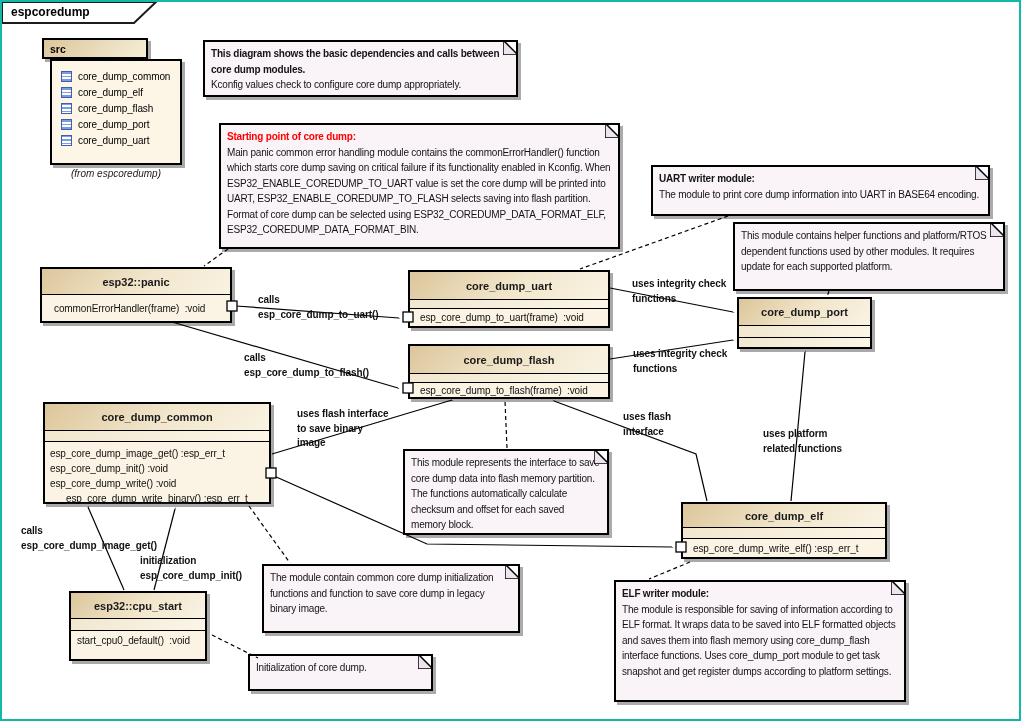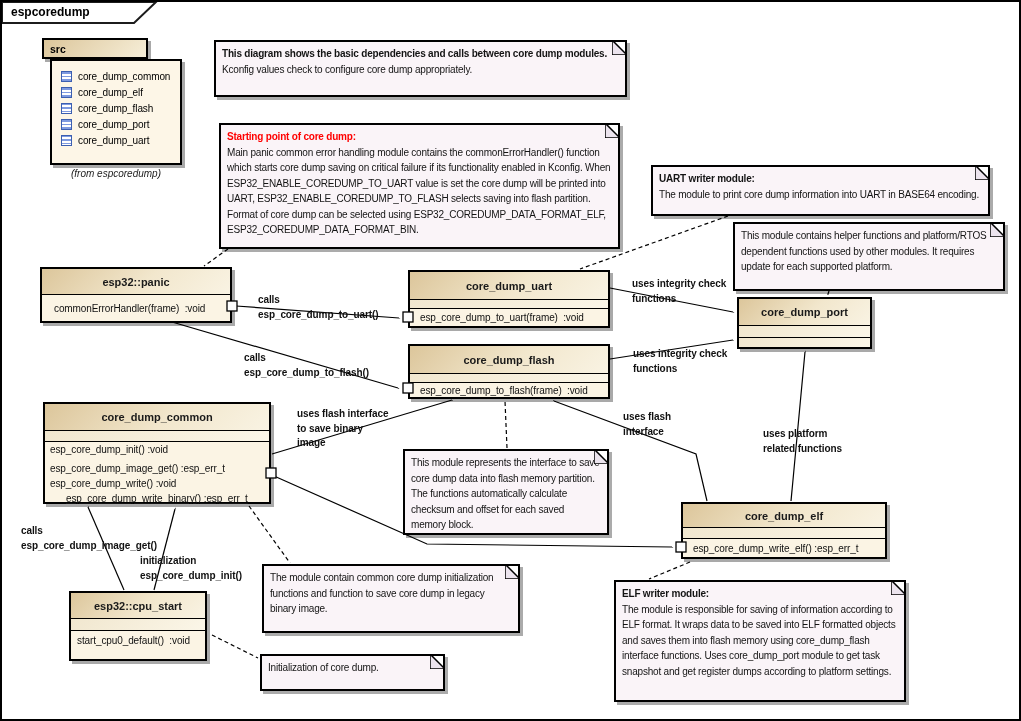--- a/index.html
+++ b/index.html
@@ -1,16 +1,16 @@
 <!DOCTYPE html>
 <html><head>
 <meta charset="utf-8">
 <style>
   html,body{margin:0;padding:0;background:#fff;}
-  #frame{position:relative;width:1021px;height:721px;box-sizing:border-box;border:2px solid #000000;
+  #frame{position:relative;width:1021px;height:721px;box-sizing:border-box;border:2px solid #14b8a6;
          background:#fff;font-family:"Liberation Sans",sans-serif;overflow:hidden;}
   
   .cls{position:absolute;background:#fbf4e4;border:2px solid #000;box-shadow:3px 3px 0 #a9a9a9;box-sizing:border-box;z-index:2;}
   .cls-head{background:linear-gradient(135deg,#dcc69b 0%,#f2e7cd 55%,#f9f3e3 100%);border-bottom:1px solid #000;
             font-weight:bold;font-size:11px;display:flex;align-items:center;justify-content:center;color:#1a1a1a;}
   .cls-empty{border-bottom:1px solid #000;background:linear-gradient(135deg,#f1e7cf,#fbf6e8);}
   .cls-m{font-size:10px;color:#111;display:flex;align-items:center;white-space:pre;padding-left:10px;letter-spacing:-0.1px;}
   .cls-m.u{text-decoration:underline;}
   
   .note{position:absolute;background:#faf4f8;border:2px solid #000;box-shadow:3px 3px 0 #ababab;
@@ -98,21 +98,21 @@
         <span class="pkg-icon"></span>
         <span>core_dump_port</span>
       </div>
     <div class="pkg-row">
         <span class="pkg-icon"></span>
         <span>core_dump_uart</span>
       </div>
   </div>
   <div class="from-label">(from espcoredump)</div>
 
-  <div class="note" style="left:212px;top:38px;width:413px;height:57px;">
+  <div class="note" style="left:201px;top:38px;width:315px;height:57px;">
     <svg class="note-fold" viewBox="0 0 15 15">
         <path d="M0,0 L15,0 L15,15 Z" fill="#ffffff"></path>
         <path d="M0,0 L15,15 L0,15 Z" fill="#ece4ee" stroke="#000" stroke-width="1.5"></path>
       </svg>
     <span class="note-title">This diagram shows the basic dependencies and calls between core dump modules.</span><br>
     <span>Kconfig values check to configure core dump appropriately.</span>
   </div>
 
   <div class="note" style="left:217px;top:121px;width:401px;height:126px;">
     <svg class="note-fold" viewBox="0 0 15 15">
@@ -149,21 +149,21 @@
   </div>
 
   <div class="note" style="left:260px;top:562px;width:258px;height:69px;">
     <svg class="note-fold" viewBox="0 0 15 15">
         <path d="M0,0 L15,0 L15,15 Z" fill="#ffffff"></path>
         <path d="M0,0 L15,15 L0,15 Z" fill="#ece4ee" stroke="#000" stroke-width="1.5"></path>
       </svg>
     <span>The module contain common core dump initialization functions and function to save core dump in legacy binary image.</span>
   </div>
 
-  <div class="note" style="left:258px;top:652px;width:185px;height:37px;">
+  <div class="note" style="left:246px;top:652px;width:185px;height:37px;">
     <svg class="note-fold" viewBox="0 0 15 15">
         <path d="M0,0 L15,0 L15,15 Z" fill="#ffffff"></path>
         <path d="M0,0 L15,15 L0,15 Z" fill="#ece4ee" stroke="#000" stroke-width="1.5"></path>
       </svg>
     <span>Initialization of core dump.</span>
   </div>
 
   <div class="note" style="left:612px;top:578px;width:292px;height:122px;">
     <svg class="note-fold" viewBox="0 0 15 15">
         <path d="M0,0 L15,0 L15,15 Z" fill="#ffffff"></path>
@@ -192,22 +192,22 @@
 
   <div class="cls" style="left:735px;top:295px;width:135px;height:52px;">
     <div class="cls-head" style="height:26px;">core_dump_port</div>
     <div class="cls-empty" style="height:11px;"></div>
     <div class="cls-empty" style="height:9px;border-bottom:none;"></div>
   </div>
 
   <div class="cls" style="left:41px;top:400px;width:228px;height:102px;">
     <div class="cls-head" style="height:26px;">core_dump_common</div>
     <div class="cls-empty" style="height:10px;"></div>
+    <div class="cls-m" style="height:16px;padding-left:5px;margin-top:3px;">esp_core_dump_image_get() :esp_err_t</div>
     <div class="cls-m" style="height:15px;padding-left:5px;">esp_core_dump_init() :void</div>
-    <div class="cls-m" style="height:16px;padding-left:5px;margin-top:3px;">esp_core_dump_image_get() :esp_err_t</div>
     <div class="cls-m" style="height:15px;padding-left:5px;">esp_core_dump_write() :void</div>
     <div class="cls-m u" style="height:15px;padding-left:21px;">esp_core_dump_write_binary() :esp_err_t</div>
   </div>
 
   <div class="cls" style="left:679px;top:500px;width:206px;height:57px;">
     <div class="cls-head" style="height:23px;">core_dump_elf</div>
     <div class="cls-empty" style="height:10px;"></div>
     <div class="cls-m" style="height:18px;">esp_core_dump_write_elf() :esp_err_t</div>
   </div>
 

